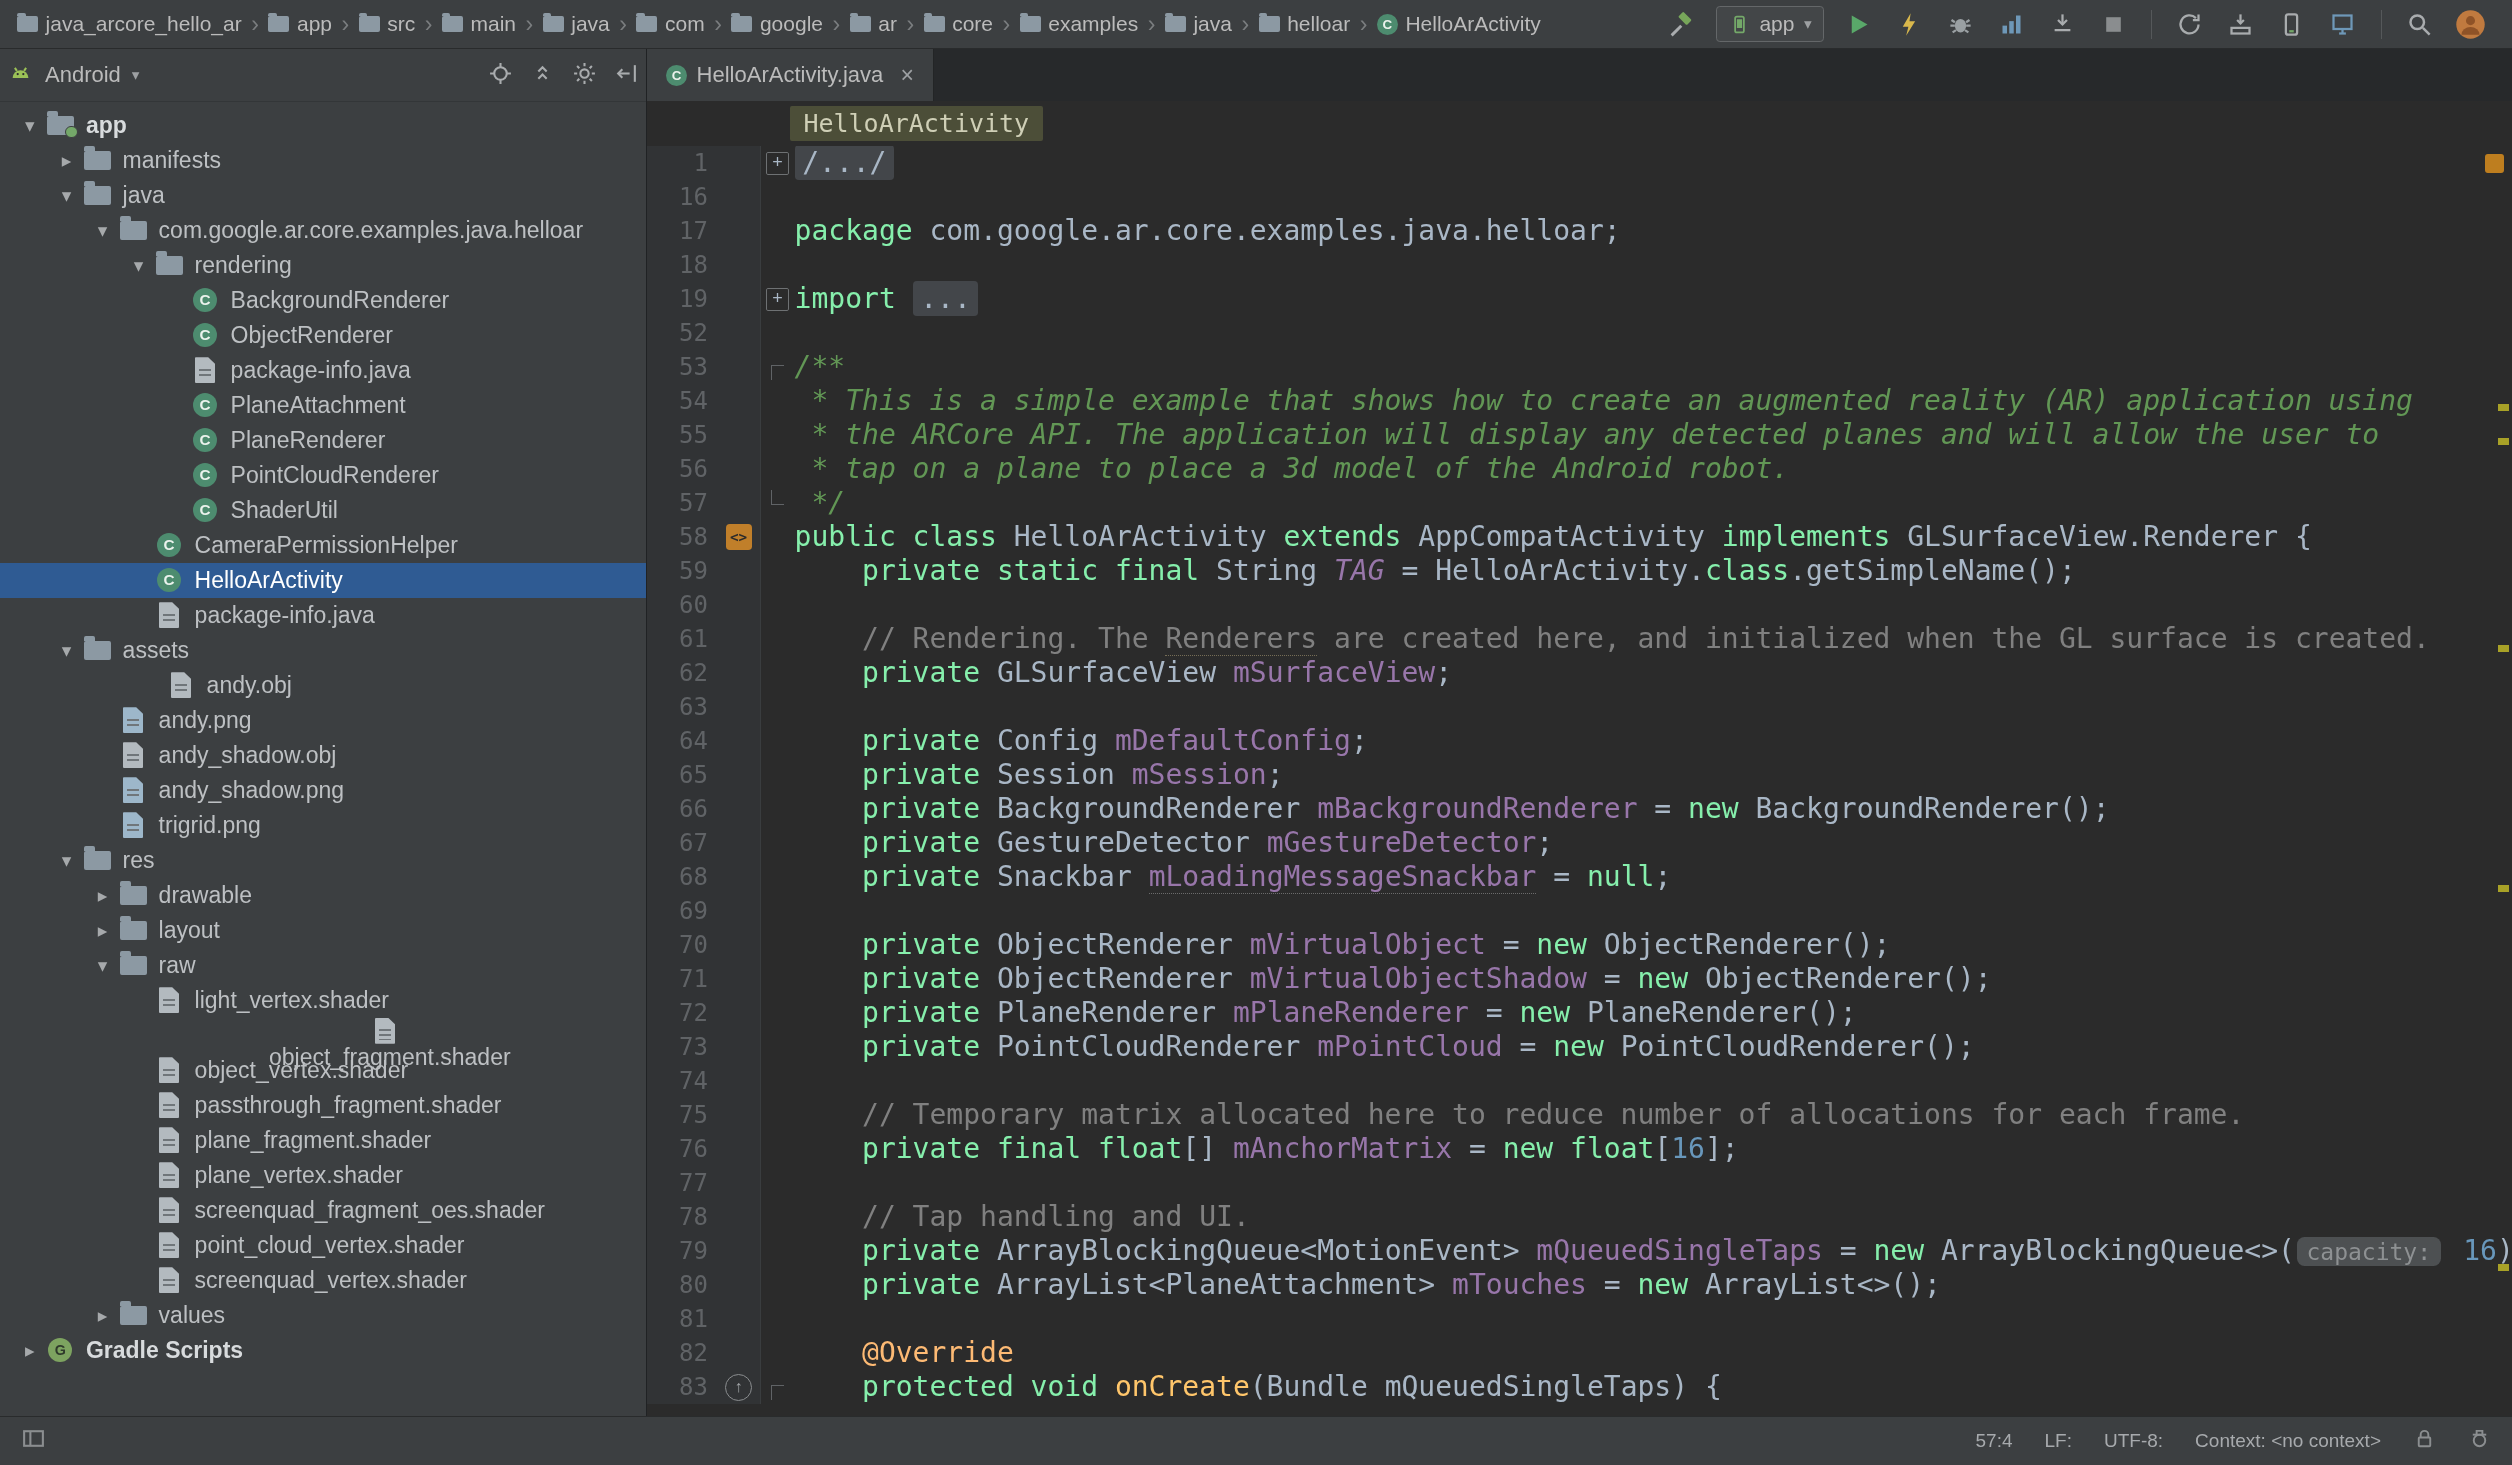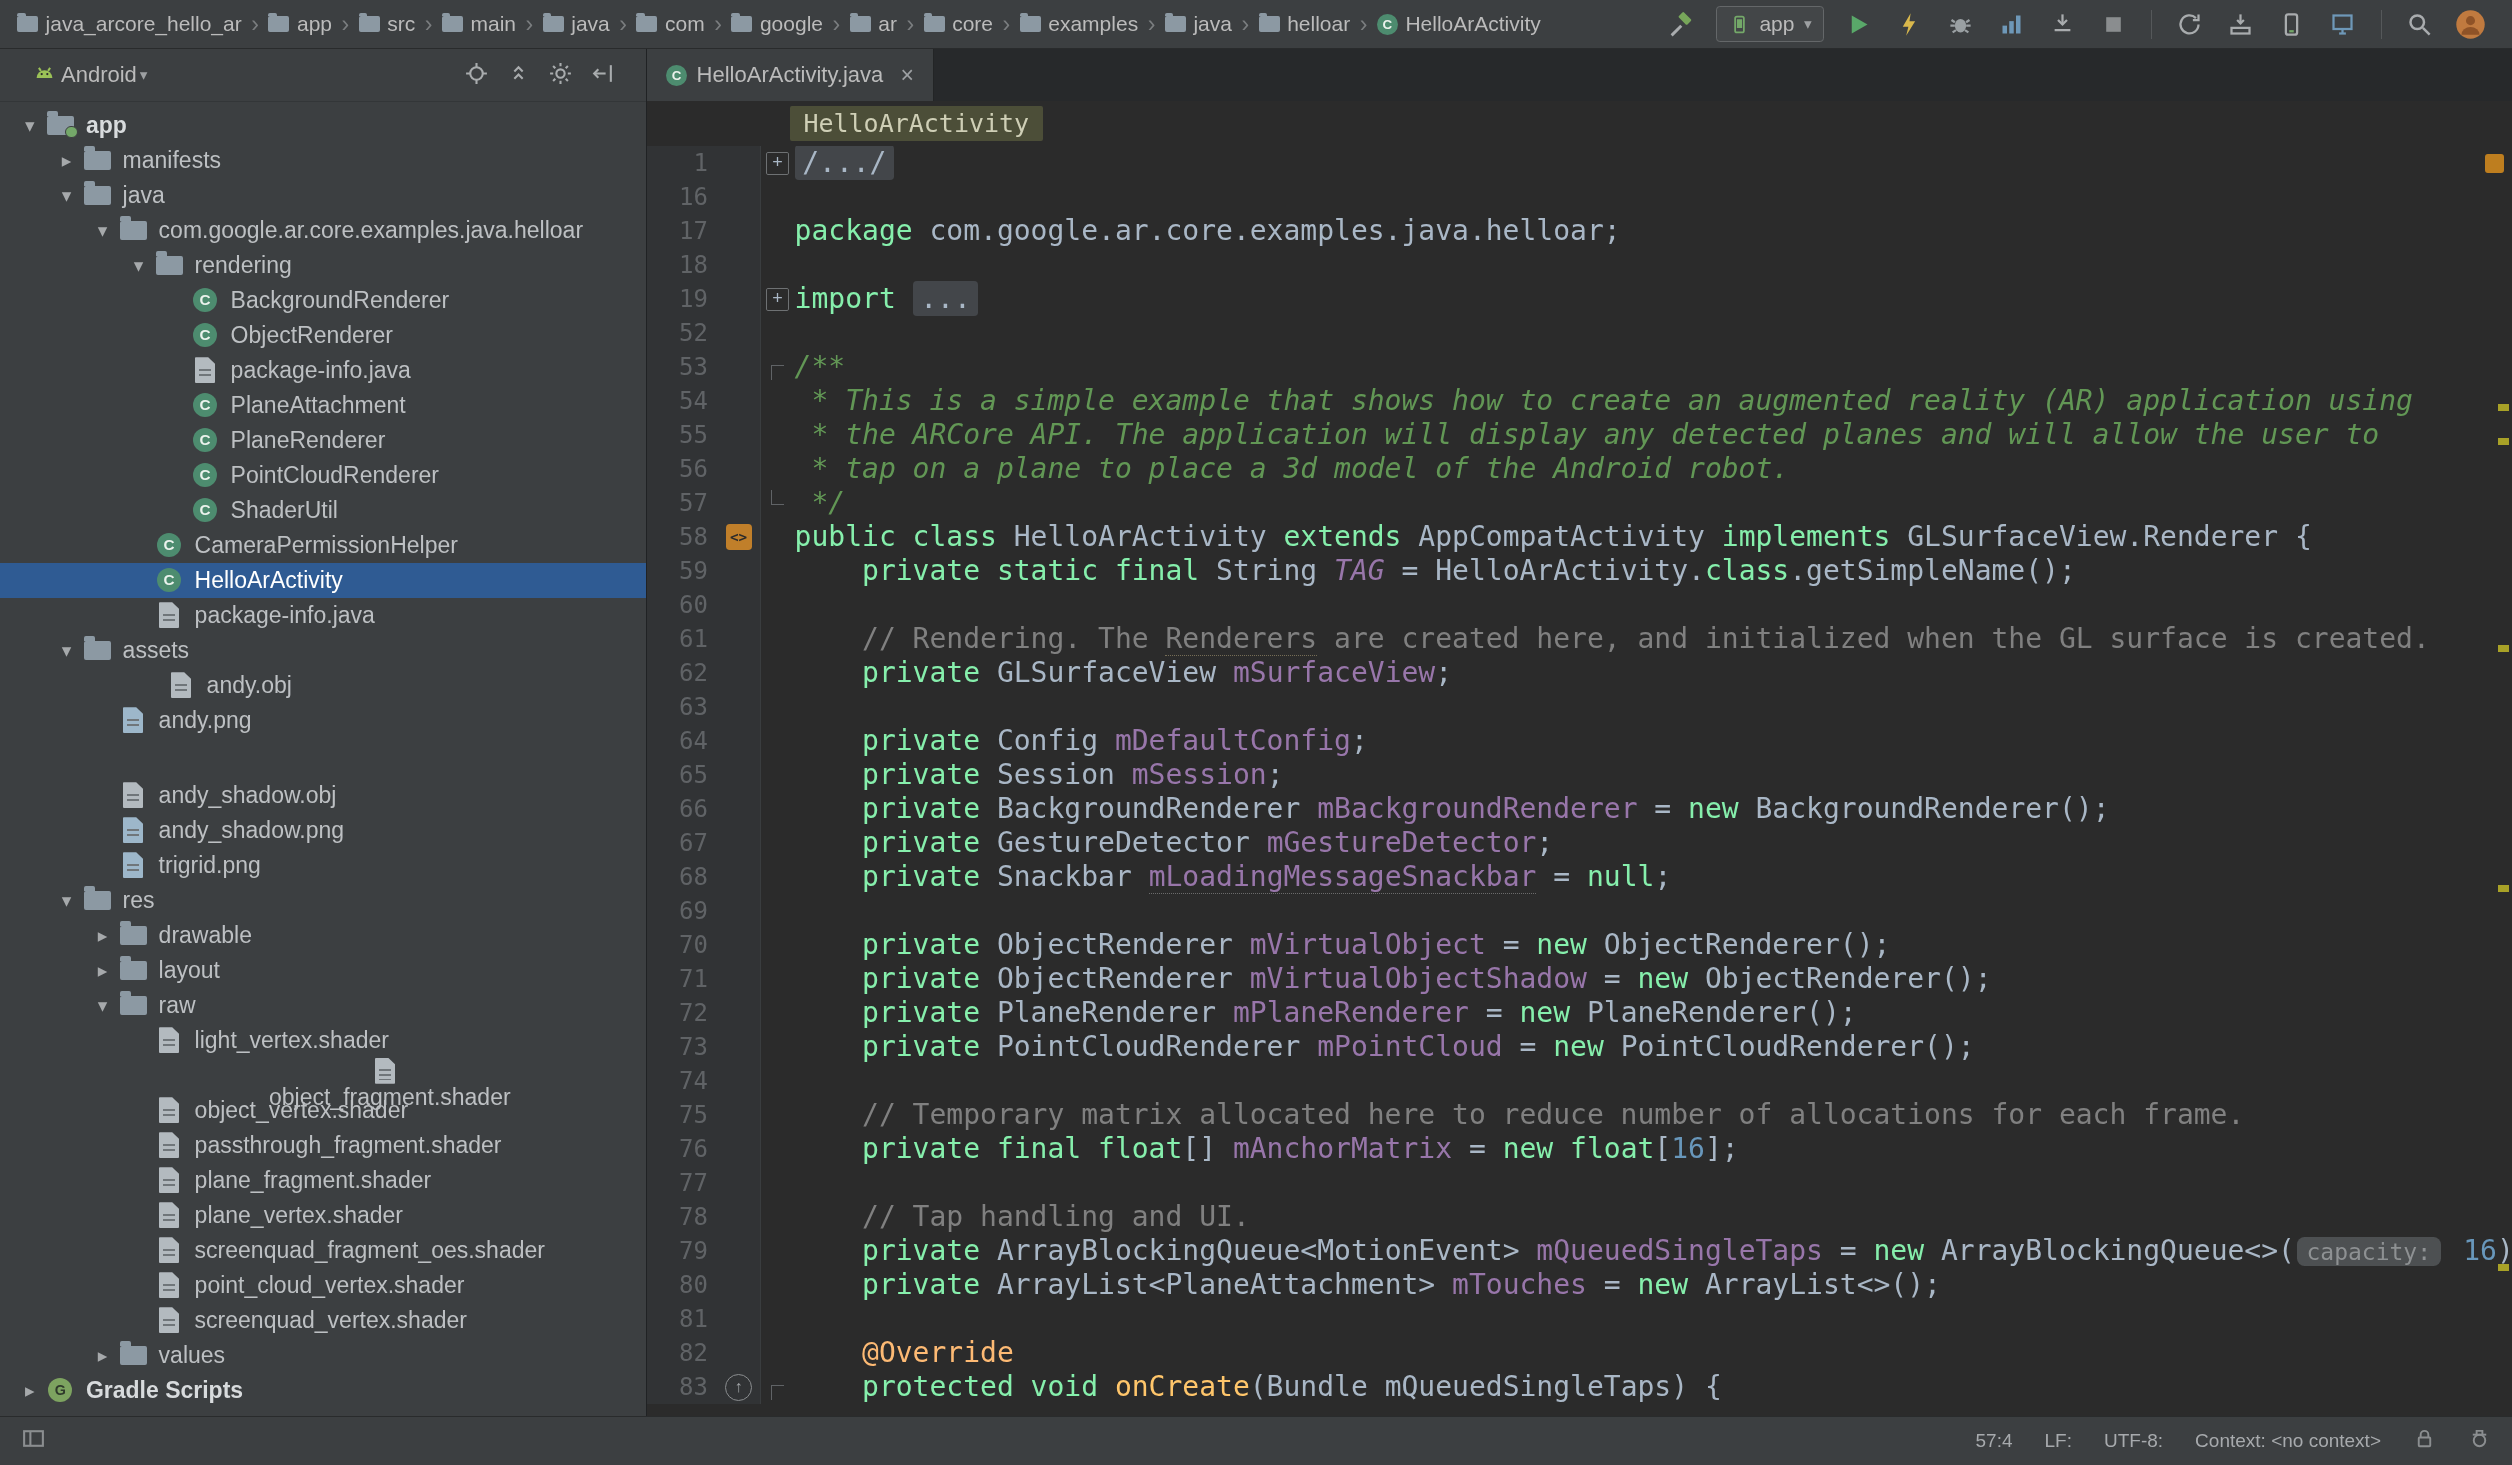--- a/index.html
+++ b/index.html
@@ -18,21 +18,21 @@
   .run-config{display:flex;align-items:center;gap:9.6px;border:1px solid #646769;border-radius:3.8px;
               height:34px;padding:0 11.5px;color:#BBBBBB;font-size:21px;background:#434648;}
   .caret{color:#9DA0A2;font-size:15.3px;}
 
   
   .main{flex:1;display:flex;min-height:0;}
 
   
   .project-panel{width:646px;flex:none;background:#3C3F41;border-right:1px solid #202224;
                  display:flex;flex-direction:column;min-height:0;}
-  .panel-header{height:52px;flex:none;display:flex;align-items:center;gap:3px;padding:0 31px;
+  .panel-header{height:52px;flex:none;display:flex;align-items:center;gap:11px;padding:0 7px;
                 border-bottom:1px solid #333638;}
   .panel-title{color:#BBBBBB;font-size:22px;}
   .panel-icons{margin-left:auto;display:flex;align-items:center;gap:17px;}
   .tree{flex:1;overflow:hidden;padding-top:5.7px;}
   .tree-row{height:35px;display:flex;align-items:center;font-size:23px;color:#BDC0C3;white-space:nowrap;}
   .tree-row.selected{background:#2F5B93;color:#FFFFFF;}
   .tree-row.bold .tree-label{font-weight:bold;color:#D8DBDD;}
   .tree-row.selected .tree-label{color:#FFFFFF;}
   .tree-arrow{width:29px;flex:none;text-align:center;color:#A6A9AB;font-size:19px;}
   .tree-row.selected .tree-arrow{color:#E8ECEF;}
@@ -440,21 +440,21 @@
             </span>
             <span class="tree-label">andy.obj</span>
           </div>
           <div class="tree-row" style="padding-left: 88px;">
             <span class="tree-arrow"></span>
             <span class="ticon">
               <span class="icon-file img"></span>
             </span>
             <span class="tree-label">andy.png</span>
           </div>
-          <div class="tree-row" style="padding-left: 88px; margin-top: 40px;">
+          <div class="tree-row" style="padding-left: 88px;">
             <span class="tree-arrow"></span>
             <span class="ticon">
               <span class="icon-file"></span>
             </span>
             <span class="tree-label">andy_shadow.obj</span>
           </div>
           <div class="tree-row" style="padding-left: 88px; align-items: center;">
             <span class="tree-arrow"></span>
             <span class="ticon">
               <span class="icon-file img"></span>

